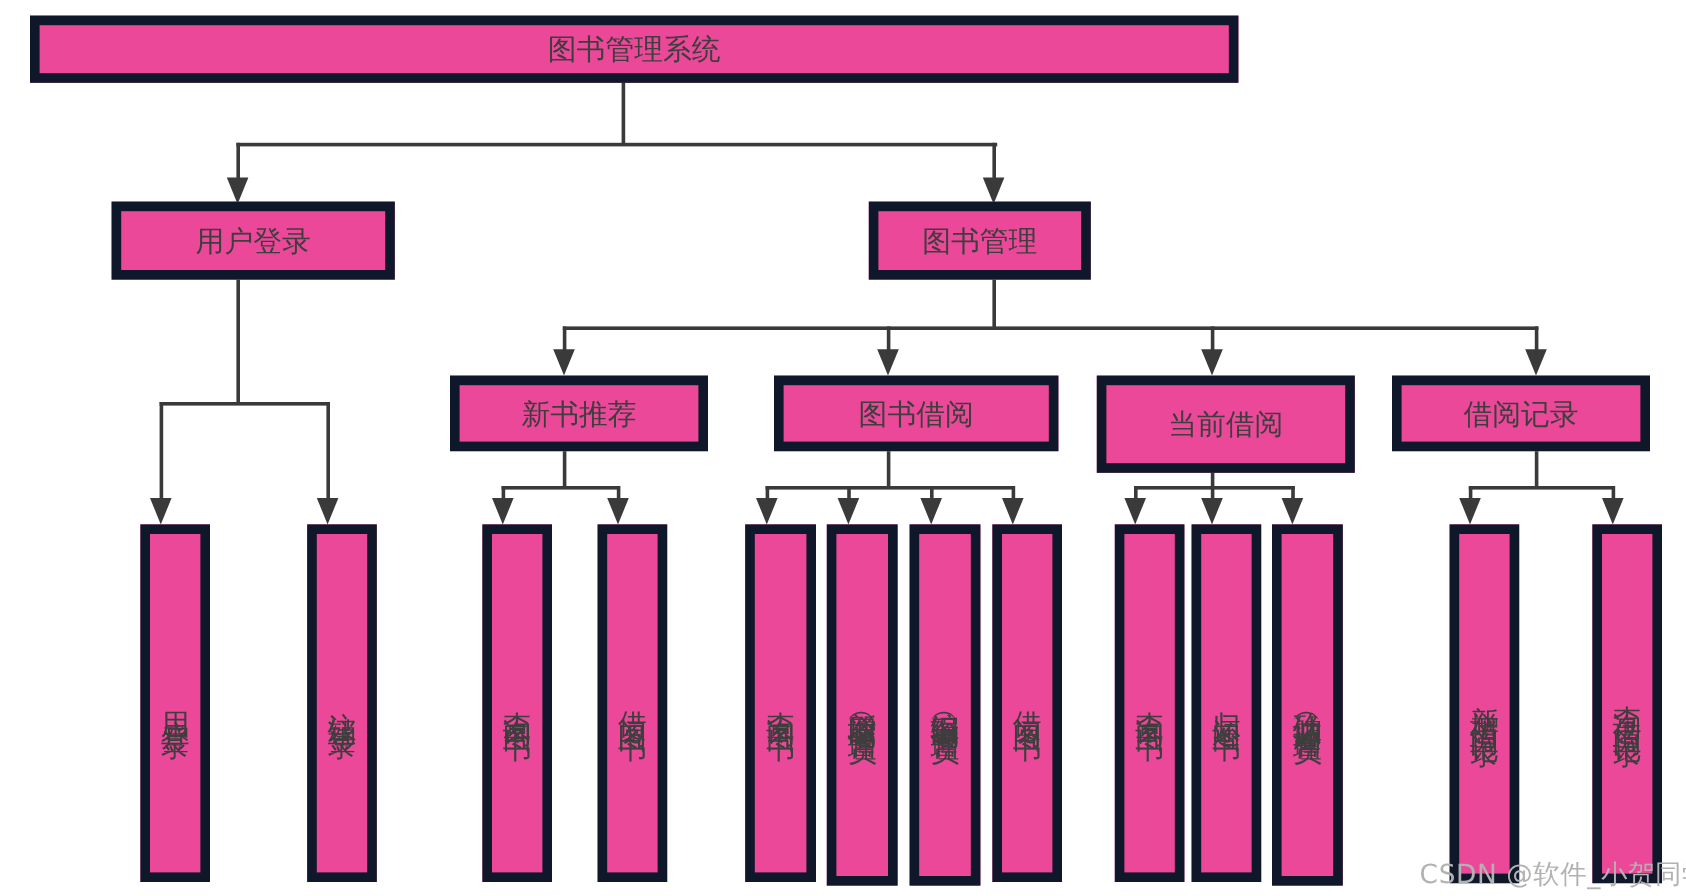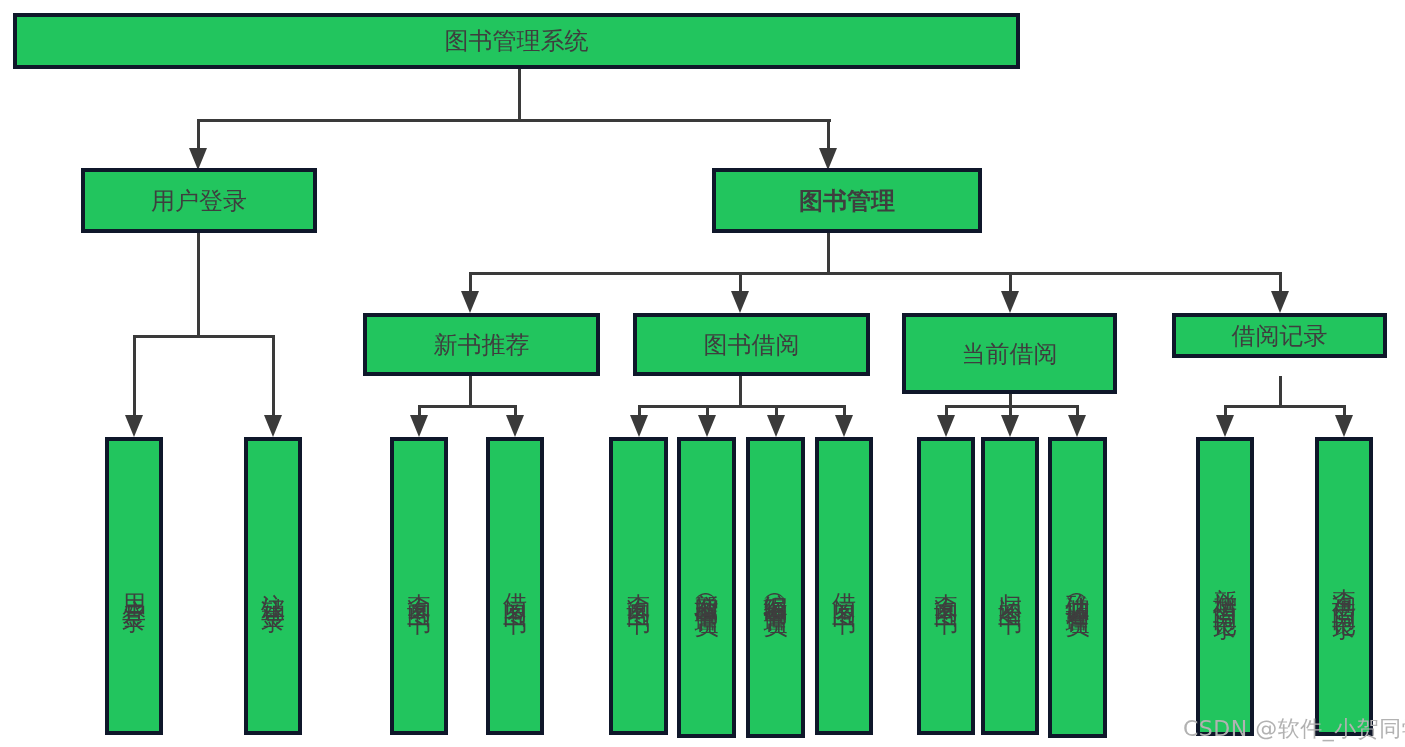--- a/index.html
+++ b/index.html
@@ -13,26 +13,27 @@
     width: 1405px;
     height: 747px;
     background: #ffffff;
     overflow: hidden;
     color: #3e3e3e;
   }
   
   .box {
     position: absolute;
     box-sizing: border-box;
-    background: #22c55e;
-    border: 4px solid #0f172a;
+    background: #ec4899;
+    border: 8px solid #0f172a;
     display: flex;
     align-items: center;
     justify-content: center;
     z-index: 2;
+    margin-left: 12px;
   }
   .hlabel {
     font-size: 24px;
     line-height: 1;
     color: #3e3e3e;
     white-space: nowrap;
   }
   .vlabel {
     writing-mode: vertical-rl;
     text-orientation: mixed;
@@ -84,21 +85,21 @@
   <div class="vl" style="left:518px; top:68px; height:53px;"></div>
   <div class="hl" style="left:197px; top:119px; width:634px;"></div>
   <div class="vl" style="left:197px; top:119px; height:31px;"></div>
   <div class="ar" style="left:189px; top:148px;"></div>
   <div class="vl" style="left:827px; top:119px; height:31px;"></div>
   <div class="ar" style="left:819px; top:148px;"></div>
 
   <div class="box" style="left:81px; top:168px; width:236px; height:65px;">
     <span class="hlabel">用户登录</span>
   </div>
-  <div class="box" style="left:712px; top:168px; width:270px; height:65px;font-weight:bold;">
+  <div class="box" style="left:712px; top:168px; width:185px; height:65px;">
     <span class="hlabel">图书管理</span>
   </div>
 
   <div class="vl" style="left:197px; top:233px; height:104px;"></div>
   <div class="hl" style="left:133px; top:335px; width:142px;"></div>
   <div class="vl" style="left:133px; top:335px; height:81px;"></div>
   <div class="ar" style="left:125px; top:415px;"></div>
   <div class="vl" style="left:272px; top:335px; height:81px;"></div>
   <div class="ar" style="left:264px; top:415px;"></div>
 
@@ -106,30 +107,30 @@
   <div class="hl" style="left:469px; top:272px; width:813px;"></div>
   <div class="vl" style="left:469px; top:272px; height:21px;"></div>
   <div class="ar" style="left:461px; top:291px;"></div>
   <div class="vl" style="left:739px; top:272px; height:21px;"></div>
   <div class="ar" style="left:731px; top:291px;"></div>
   <div class="vl" style="left:1009px; top:272px; height:21px;"></div>
   <div class="ar" style="left:1001px; top:291px;"></div>
   <div class="vl" style="left:1279px; top:272px; height:21px;"></div>
   <div class="ar" style="left:1271px; top:291px;"></div>
 
-  <div class="box" style="left:363px; top:313px; width:237px; height:63px;justify-content:center;">
+  <div class="box" style="left:363px; top:313px; width:215px; height:63px;justify-content:center;">
     <span class="hlabel">新书推荐</span>
   </div>
   <div class="box" style="left:633px; top:313px; width:237px; height:63px;">
     <span class="hlabel">图书借阅</span>
   </div>
   <div class="box" style="left:902px; top:313px; width:215px; height:81px;">
     <span class="hlabel">当前借阅</span>
   </div>
-  <div class="box" style="left:1172px; top:313px; width:215px; height:45px;">
+  <div class="box" style="left:1148px; top:313px; width:215px; height:63px;">
     <span class="hlabel">借阅记录</span>
   </div>
 
   <div class="vl" style="left:469px; top:376px; height:31px;"></div>
   <div class="hl" style="left:418px; top:405px; width:98px;"></div>
   <div class="vl" style="left:418px; top:405px; height:12px;"></div>
   <div class="ar" style="left:410px; top:415px;"></div>
   <div class="vl" style="left:514px; top:405px; height:12px;"></div>
   <div class="ar" style="left:506px; top:415px;"></div>
 

